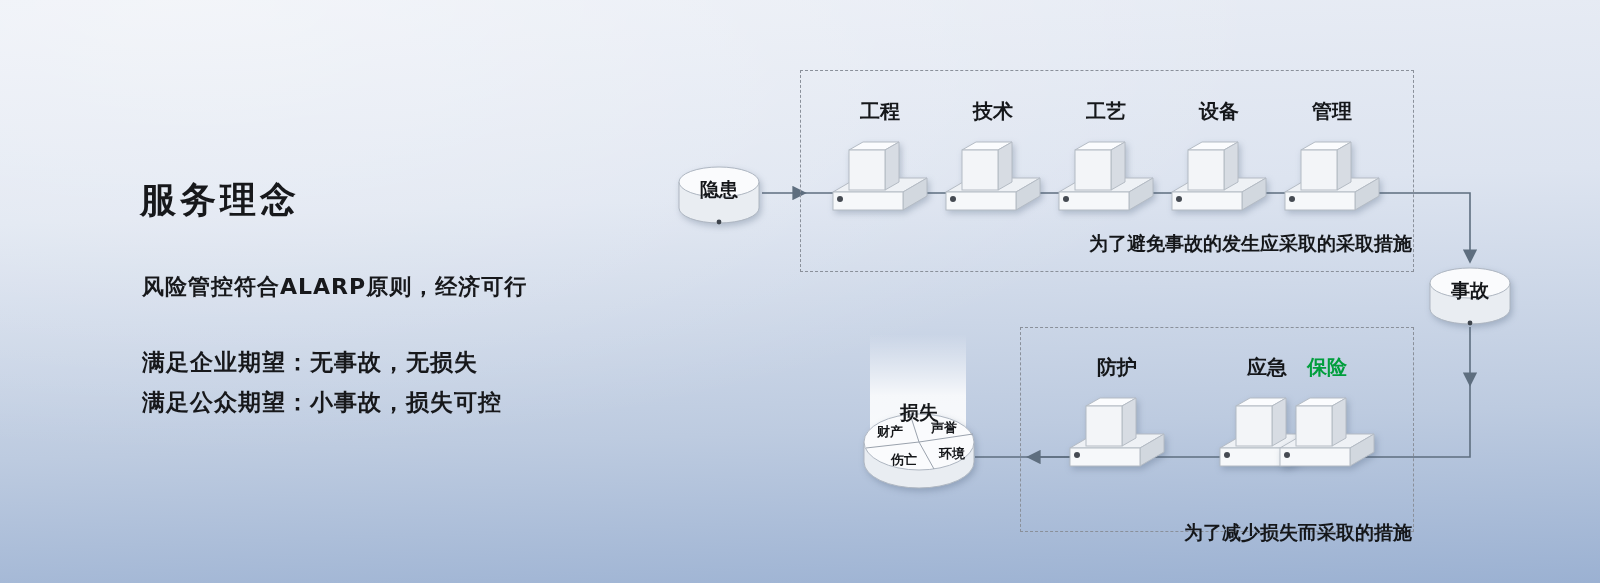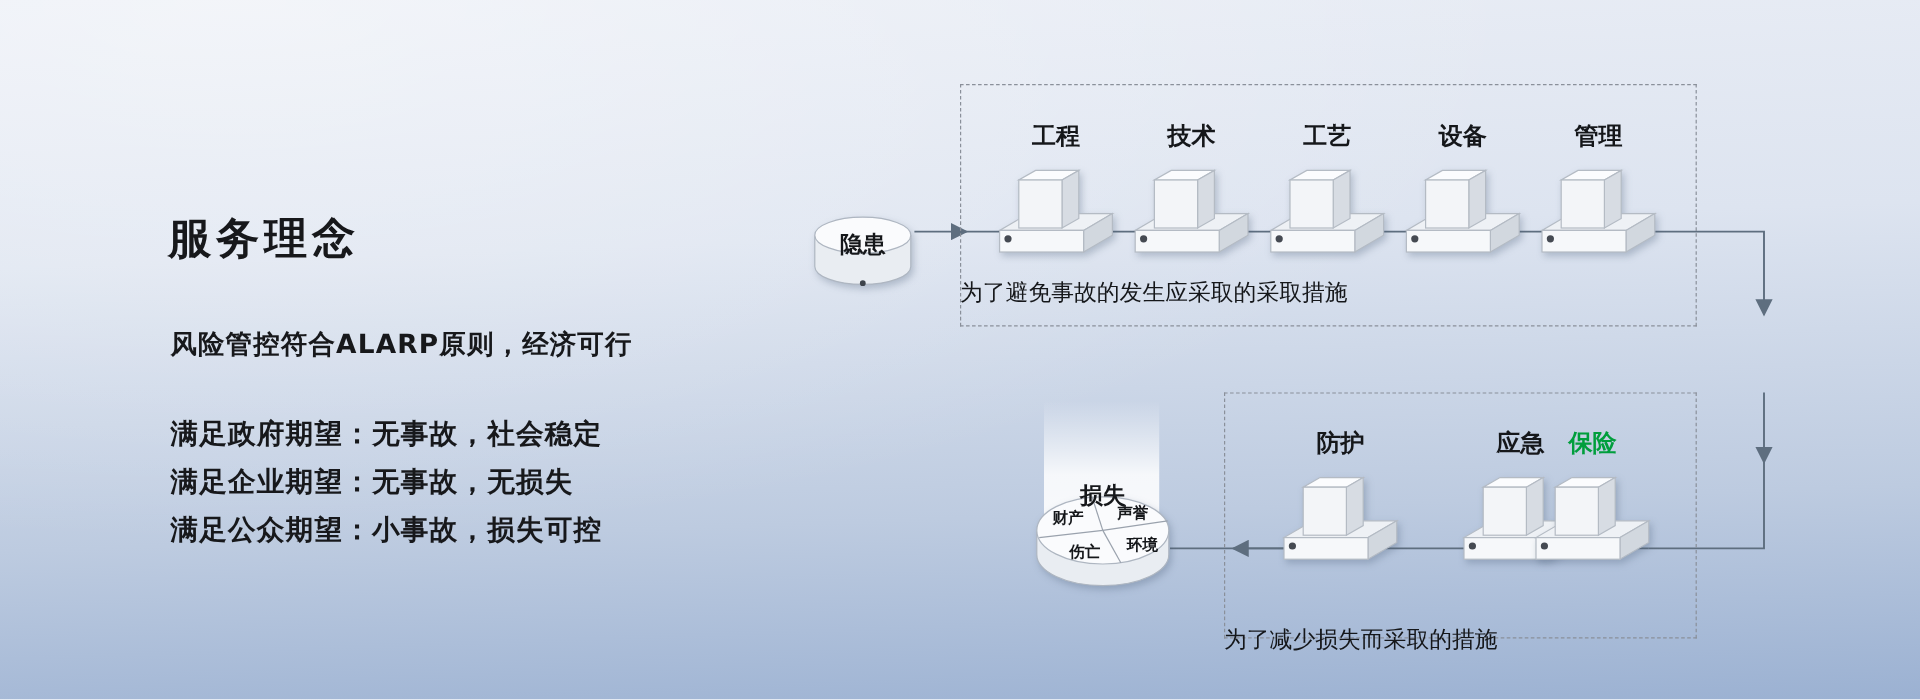--- a/index.html
+++ b/index.html
@@ -14,30 +14,30 @@
   .dashed-box{position:absolute;border:1.5px dashed #8a909a;z-index:2;}
   .top-box{left:800px;top:70px;width:612px;height:200px;}
   .bottom-box{left:1020px;top:327px;width:392px;height:203px;}
 
   .left-panel{position:absolute;left:140px;top:180px;z-index:3;color:#17181b;}
   .page-title{margin:0;font-size:36px;font-weight:900;letter-spacing:4px;line-height:1.1;}
   .subtitle{margin:52px 0 0 2px;font-size:22px;font-weight:700;letter-spacing:1px;}
   .expectations{margin:40px 0 0 2px;}
   .exp-line{font-size:23px;font-weight:700;line-height:40px;letter-spacing:1px;}
 
-  .barrier{position:absolute;width:110px;text-align:center;z-index:3;}
+  .barrier{position:absolute;width:110px;text-align:center;z-index:3;font-family:Liberation Mono, monospace;}
   .blabel{font-size:20px;font-weight:700;color:#15171a;height:26px;line-height:26px;margin-bottom:4px;}
   .ped{width:110px;height:92px;display:block;filter:drop-shadow(2px 3px 3px rgba(70,88,115,0.30));}
 
   .cyl{position:absolute;width:84px;height:62px;z-index:3;}
   .cyl svg{width:84px;height:62px;display:block;filter:drop-shadow(2px 3px 3px rgba(70,88,115,0.30));}
   .cyl-label{position:absolute;left:0;top:12px;width:84px;text-align:center;
     font-size:19px;font-weight:700;color:#15171a;}
 
-  .caption{position:absolute;z-index:4;text-align:left;font-size:19px;font-weight:400;color:#15171a;}
+  .caption{position:absolute;z-index:4;text-align:right;font-size:19px;font-weight:700;color:#15171a;}
   .caption-top{left:800px;top:231px;width:612px;}
   .caption-bottom{left:1020px;top:496px;width:392px;margin-top:24px;}
 
   .loss-band{position:absolute;left:870px;top:334px;width:96px;height:112px;z-index:2;
     background:linear-gradient(180deg,rgba(255,255,255,0) 0%,rgba(255,255,255,0.85) 55%,rgba(255,255,255,0.9) 100%);}
   .loss-label{position:absolute;left:860px;top:400px;width:118px;text-align:center;z-index:4;
     font-size:19px;font-weight:700;color:#15171a;}
   .loss-pie{position:absolute;left:860px;top:404px;z-index:3;}
   .loss-pie svg{width:118px;height:92px;display:block;filter:drop-shadow(2px 3px 3px rgba(70,88,115,0.30));}
   .pie-text{font-size:13px;font-weight:700;fill:#15171a;font-family:"DejaVu Sans",sans-serif;}
@@ -80,30 +80,29 @@
       <path d="M1470,383 V457 H1374"></path>
       <path d="M1374,457 H975"></path>
       <path d="M1085,457 H1028" marker-end="url(#arr)"></path>
     </g>
   </svg>
 
   <div class="left-panel">
     <h1 class="page-title">服务理念</h1>
     <div class="subtitle">风险管控符合ALARP原则，经济可行</div>
     <div class="expectations">
-      <div class="exp-line">满足政府期望：无事故，社会稳定</div>
       <div class="exp-line">满足企业期望：无事故，无损失</div>
       <div class="exp-line">满足公众期望：小事故，损失可控</div>
     </div>
   </div>
 
   <div class="dashed-box top-box"></div>
   <div class="dashed-box bottom-box"></div>
 
-  <div class="cyl" style="left:677px;top:179px">
+  <div class="cyl" style="left:677px;top:165px">
     <svg viewBox="0 0 84 62">
         <use href="#cylinder"></use>
       </svg>
     <div class="cyl-label">隐患</div>
   </div>
 
   <div class="barrier" style="left:825px;top:100px">
     <div class="blabel">工程</div>
     <svg class="ped" viewBox="0 0 110 92">
         <use href="#pedestal"></use>
@@ -129,20 +128,26 @@
   </div>
   <div class="barrier" style="left:1277px;top:100px">
     <div class="blabel">管理</div>
     <svg class="ped" viewBox="0 0 110 92">
         <use href="#pedestal"></use>
       </svg>
   </div>
 
   <div class="caption caption-top">为了避免事故的发生应采取的采取措施</div>
 
+  <div class="cyl" style="left:1428px;top:266px">
+    <svg viewBox="0 0 84 62">
+        <use href="#cylinder"></use>
+      </svg>
+    <div class="cyl-label">事故</div>
+  </div>
 
   <div class="barrier" style="left:1062px;top:356px">
     <div class="blabel">防护</div>
     <svg class="ped" viewBox="0 0 110 92">
         <use href="#pedestal"></use>
       </svg>
   </div>
   <div class="barrier" style="left:1212px;top:356px">
     <div class="blabel">应急</div>
     <svg class="ped" viewBox="0 0 110 92">

